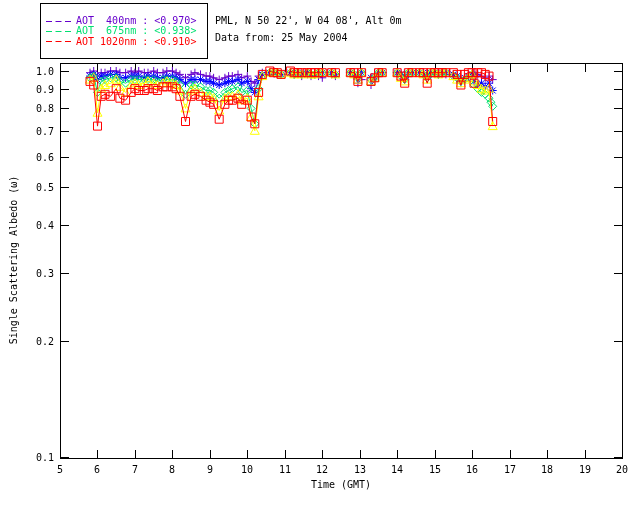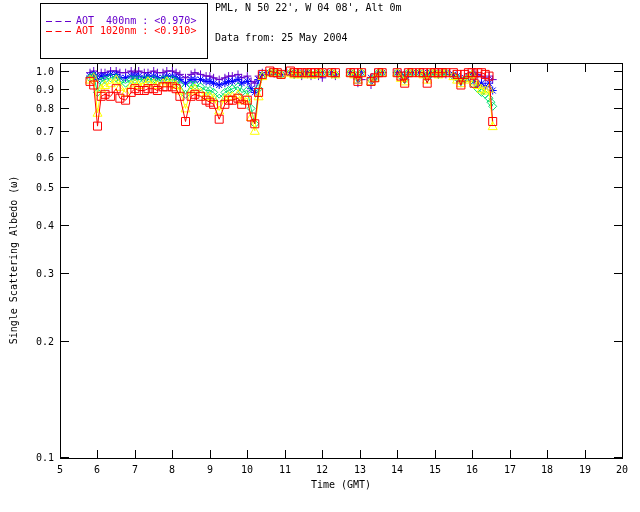--- a/index.html
+++ b/index.html
@@ -4,21 +4,21 @@
 <style>
   html,body{margin:0;padding:0;background:#fff;}
   body{width:640px;height:512px;position:relative;font-family:"DejaVu Sans Mono","Liberation Mono",monospace;font-size:10px;color:#000;overflow:hidden;}
   .screen{position:absolute;inset:0;background:#fff;}
   #plot{position:absolute;left:0;top:0;}
   .legend-box{position:absolute;left:40px;top:3px;width:168px;height:56px;border:1px solid #000;background:#fff;box-sizing:border-box;padding-top:12px;}
   .legend-row{display:flex;align-items:center;height:10.4px;line-height:10.4px;white-space:pre;}
   .legend-swatch{margin-left:4px;flex:0 0 28px;}
   .legend-label{margin-left:3px;white-space:pre;}
   .hdr{position:absolute;left:215px;white-space:pre;}
-  .hdr1{top:2px;}
+  .hdr1{top:15px;}
   .hdr2{top:26px;margin-top:6px;}
   .xlabel{position:absolute;left:0;width:640px;top:479px;text-align:center;margin-left:21px;}
   .ylabel{position:absolute;left:13px;top:260px;transform:translate(-50%,-50%) rotate(-90deg);white-space:nowrap;}
 </style>
 </head>
 <body>
 
 <div class="screen">
 
   <svg id="plot" width="640" height="512">
@@ -601,20 +601,26 @@
 
   <div class="legend-box">
     <div class="legend-row">
       <svg class="legend-swatch" width="28" height="9">
           <line x1="1" y1="4.5" x2="27" y2="4.5" stroke-width="1" stroke-dasharray="6,3.5" stroke="#6600cc"></line>
         </svg>
       <span class="legend-label" style="color: rgb(102, 0, 204);">AOT  400nm : &lt;0.970&gt;</span>
     </div>
     <div class="legend-row">
       <svg class="legend-swatch" width="28" height="9">
+          <line x1="1" y1="4.5" x2="27" y2="4.5" stroke-width="1" stroke-dasharray="6,3.5" stroke="#00e070"></line>
+        </svg>
+      <span class="legend-label" style="color: rgb(0, 224, 112);">AOT  675nm : &lt;0.938&gt;</span>
+    </div>
+    <div class="legend-row">
+      <svg class="legend-swatch" width="28" height="9">
           <line x1="1" y1="4.5" x2="27" y2="4.5" stroke-width="1" stroke-dasharray="6,3.5" stroke="#ff0000"></line>
         </svg>
       <span class="legend-label" style="color: rgb(255, 0, 0);">AOT 1020nm : &lt;0.910&gt;</span>
     </div>
   </div>
 
   <div class="hdr hdr1">PML, N 50 22', W 04 08', Alt 0m</div>
   <div class="hdr hdr2">Data from: 25 May 2004</div>
 
   <div class="xlabel">Time (GMT)</div>

